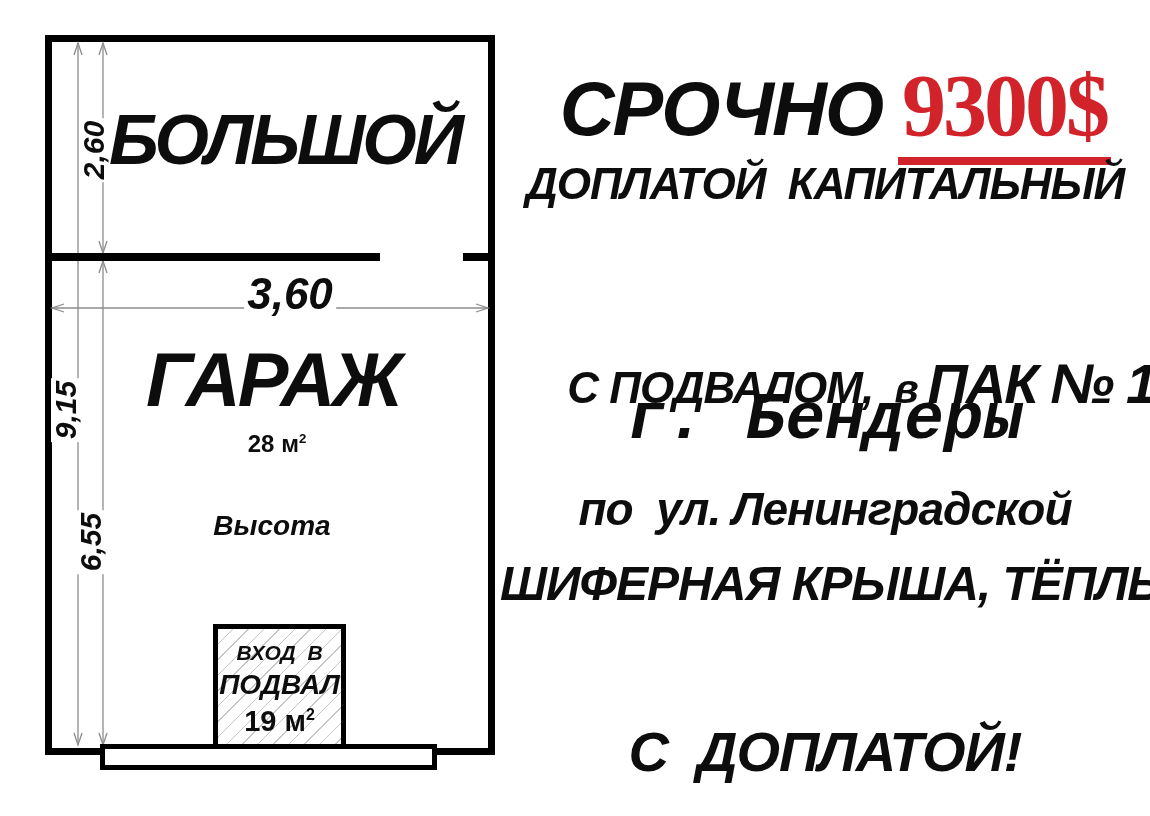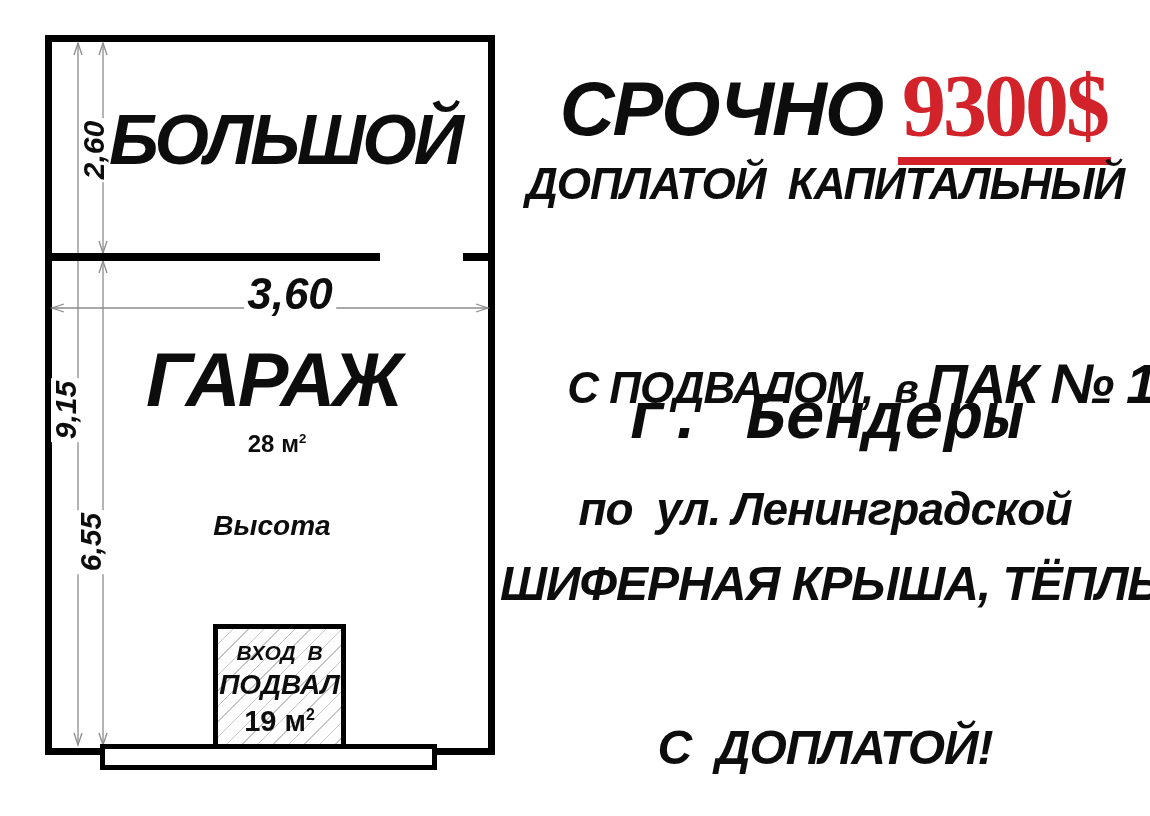--- a/index.html
+++ b/index.html
@@ -53,21 +53,21 @@
   .big-num{font-size:58px;color:#d2232b;margin:0 6px 0 14px;}
   .big-unit{font-size:36px;color:#d2232b;margin-right:14px;}
   .l4{top:312px;font-size:44px;}
   .b-small{font-size:40px;margin:0 10px;}
   .b-big{font-size:56px;letter-spacing:-2px;}
   .l5{top:388px;font-family:Liberation Mono, monospace;font-size:66px;letter-spacing:0;}
   .l6{top:486px;font-size:46px;}
   .l7{top:560px;font-size:48px;}
   .l8{top:644px;font-size:48px;}
   .x-small{font-size:38px;margin-right:12px;}
-  .l9{top:724px;font-size:48px;}
+  .l9{top:724px;font-size:56px;}
 </style>
 </head>
 <body>
 
 <div class="canvas">
 
   <div class="plan">
 
     <svg class="dims-svg" viewBox="0 0 450 720" xmlns="http://www.w3.org/2000/svg" fill="none" stroke="#8c8c8c" stroke-width="1.3">
 

